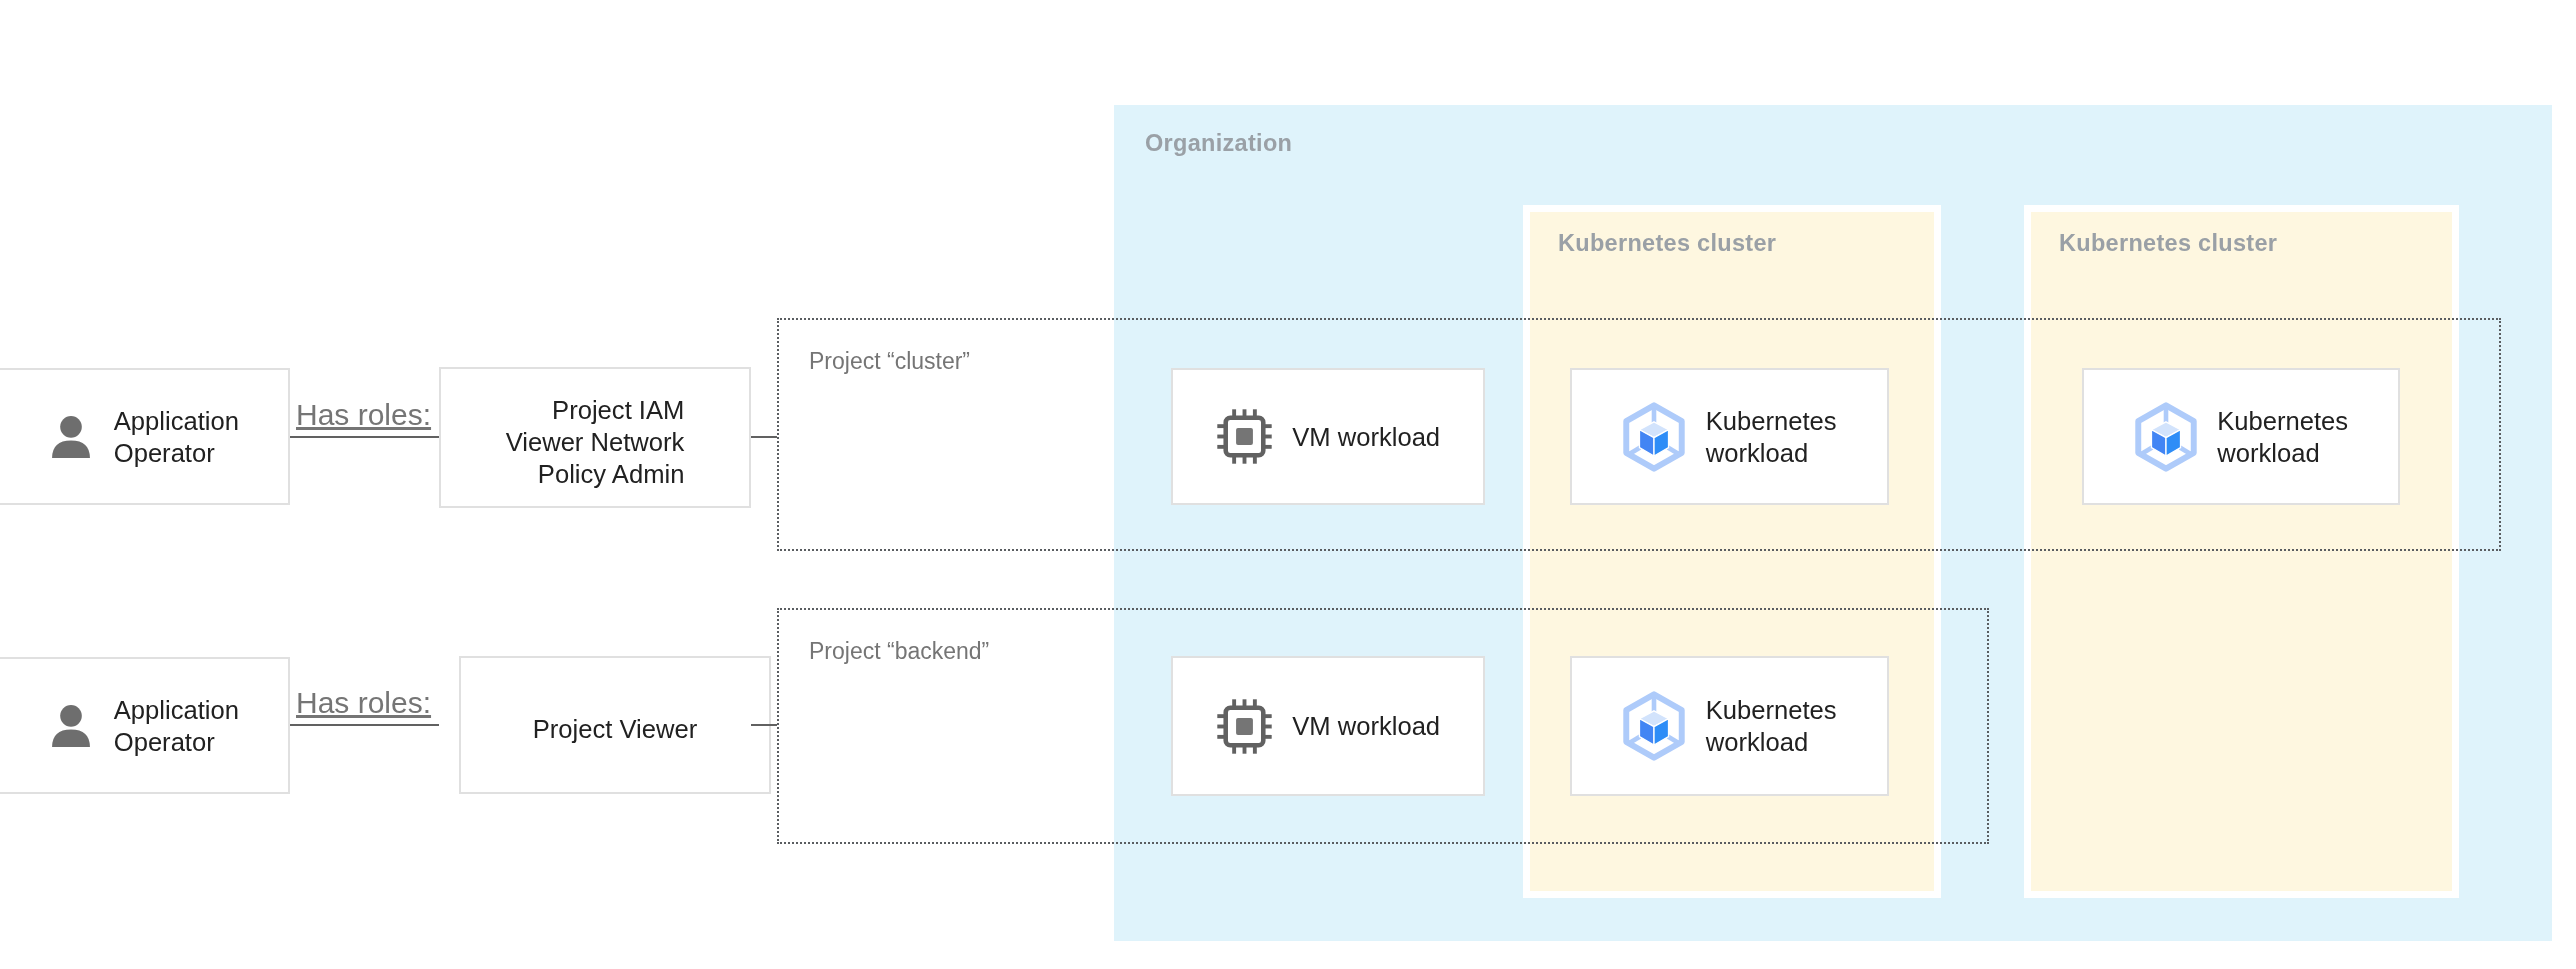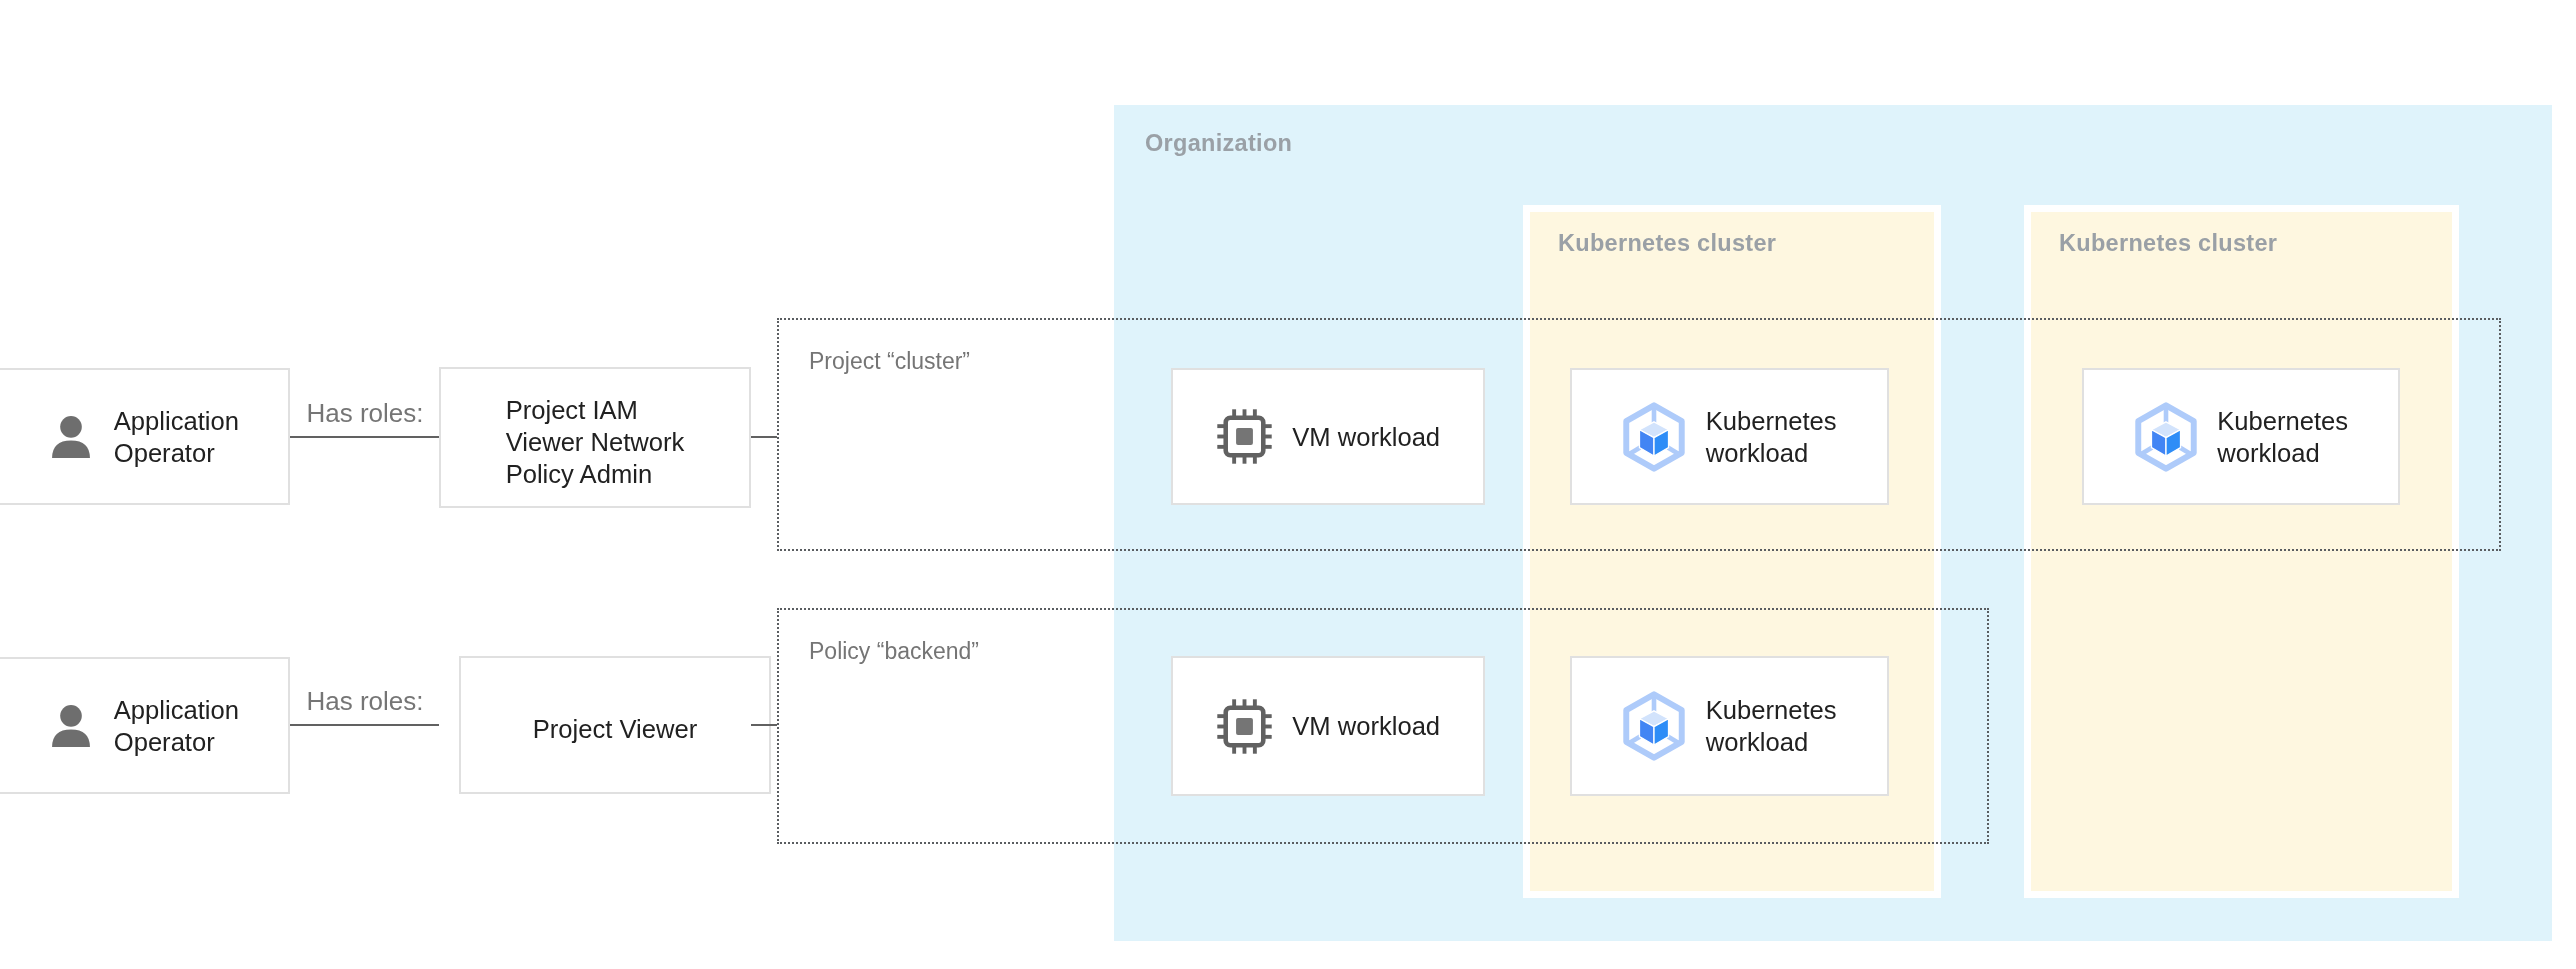--- a/index.html
+++ b/index.html
@@ -68,21 +68,21 @@
     gap: 19.3px;
   }
   .node .txt {
     font-size: 25.6px;
     line-height: 32px;
     color: #212121;
     display: flex;
     flex-direction: column;
     text-align: left;
   }
-  .node .txt.center { text-align: left; margin-top: 8px; }
+  .node .txt.center { text-align: right; margin-top: 8px; }
   
   .actor1 { left: -2.8px; top: 368px; width: 293px; height: 137px; }
   .actor2 { left: -2.8px; top: 657px; width: 293px; height: 137px; }
   .role1  { left: 439px; top: 367px; width: 312px; height: 141px; }
   .role2  { left: 459px; top: 656px; width: 312px; height: 138px; }
   .vm1    { left: 1171px; top: 368px; width: 314px; height: 137px; }
   .k8s1   { left: 1570px; top: 368px; width: 319px; height: 137px; }
   .k8s2   { left: 2082px; top: 368px; width: 318px; height: 137px; }
   .vm2    { left: 1171px; top: 656px; width: 314px; height: 140px; }
   .k8s1b  { left: 1570px; top: 656px; width: 319px; height: 140px; }
@@ -92,23 +92,24 @@
     height: 2.1px;
     background: #616161;
   }
   .l1a { left: 290px;  top: 436px;  width: 149px; }
   .l1b { left: 751px; top: 436px;  width: 26px; }
   .l2a { left: 290px;  top: 724px; width: 149px; }
   .l2b { left: 751px; top: 724px; width: 26px; }
   .relation-label {
     position: absolute;
     width: 138px;
-    text-align: center;
-    font-size: 26px;
+    text-align: left;
+    font-size: 30px;
     color: #757575;
+    text-decoration: underline;
   }
   .r1 { left: 296px; top: 398px; }
   .r2 { left: 296px; top: 686px; }
   .icon { flex: 0 0 auto; display: block; }
 </style>
 </head>
 <body>
 
 <div class="canvas">
 
@@ -120,21 +121,21 @@
     <span class="container-label">Kubernetes cluster</span>
   </div>
   <div class="cluster c2">
     <span class="container-label">Kubernetes cluster</span>
   </div>
 
   <div class="project frontend">
     <span class="project-label">Project “cluster”</span>
   </div>
   <div class="project backend">
-    <span class="project-label">Policy “backend”</span>
+    <span class="project-label">Project “backend”</span>
   </div>
 
   <div class="node actor1">
     <svg class="icon" width="46" height="48" viewBox="0 0 68 70">
       <circle cx="34" cy="20" r="16" fill="#6E6E6E"></circle>
       <path d="M6 66 q0 -26 28 -26 q28 0 28 26 z" fill="#6E6E6E"></path>
     </svg>
     <span class="txt">
       <span>Application</span>
       <span>Operator</span>

